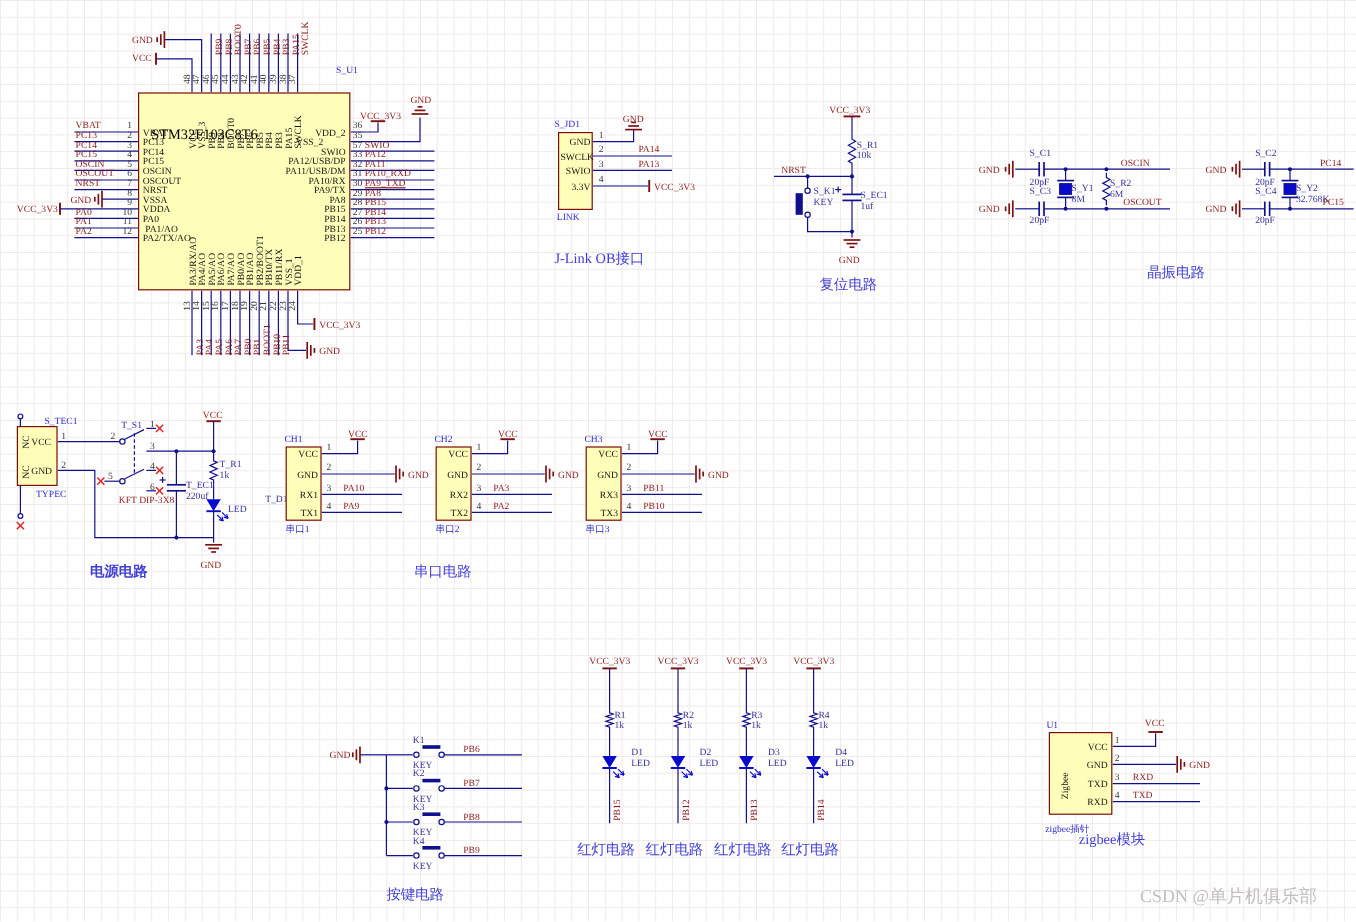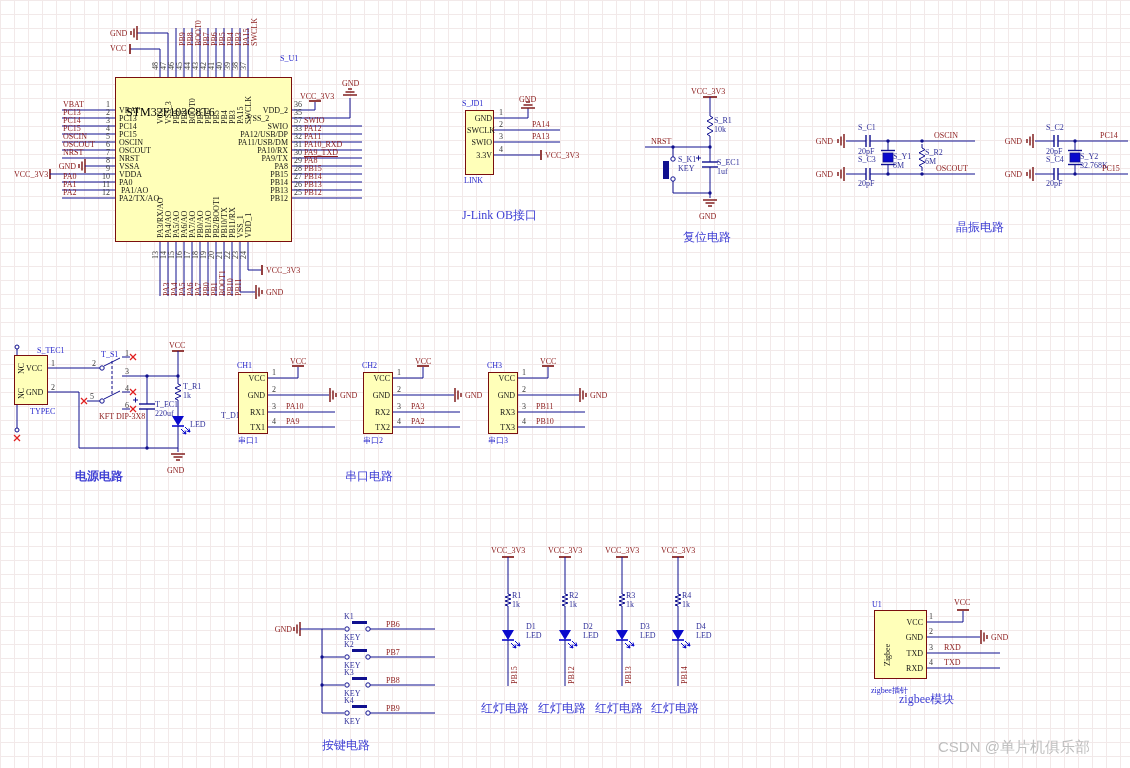--- a/index.html
+++ b/index.html
@@ -13,21 +13,21 @@
   .cbox{position:absolute;background:#FFFFB9;border:1px solid #7A0E0E;box-sizing:border-box;}
   .lbl{position:absolute;font-size:8px;line-height:9px;white-space:nowrap;color:#141414;}
   .rot{transform:rotate(-90deg);transform-origin:0 0;}
   .net{color:#8B1A1A;}
   .des{color:#2929CC;}
   .val{color:#32329B;}
   .num{color:#3A3A3A;}
   .pin{color:#141414;}
   .title{font-size:12px;line-height:13px;color:#4040D4;}
   .chip{font-size:12px;line-height:13px;color:#000;}
-  .wm{position:absolute;font-family:Liberation Sans, sans-serif;font-size:15px;color:#BFBFBF;}
+  .wm{position:absolute;font-family:Liberation Serif, serif;font-size:15px;color:#BFBFBF;padding-left:12px;}
 </style>
 </head>
 <body>
 
 <div id="board">
   <svg id="wires" width="1130" height="768">
       <rect x="-3.2" y="-3.2" width="6.4" height="6.4" fill="none" stroke="#2A2AD4" stroke-width="1" transform="translate(126,90) rotate(45)"></rect>
       <polyline points="160 77 160 49 130 49" fill="none" stroke="#10108F" stroke-width="1"></polyline>
       <line x1="130" y1="44" x2="130" y2="54" stroke="#7A1010" stroke-width="1.6"></line>
       <polyline points="168 77 168 33 137 33" fill="none" stroke="#10108F" stroke-width="1"></polyline>

